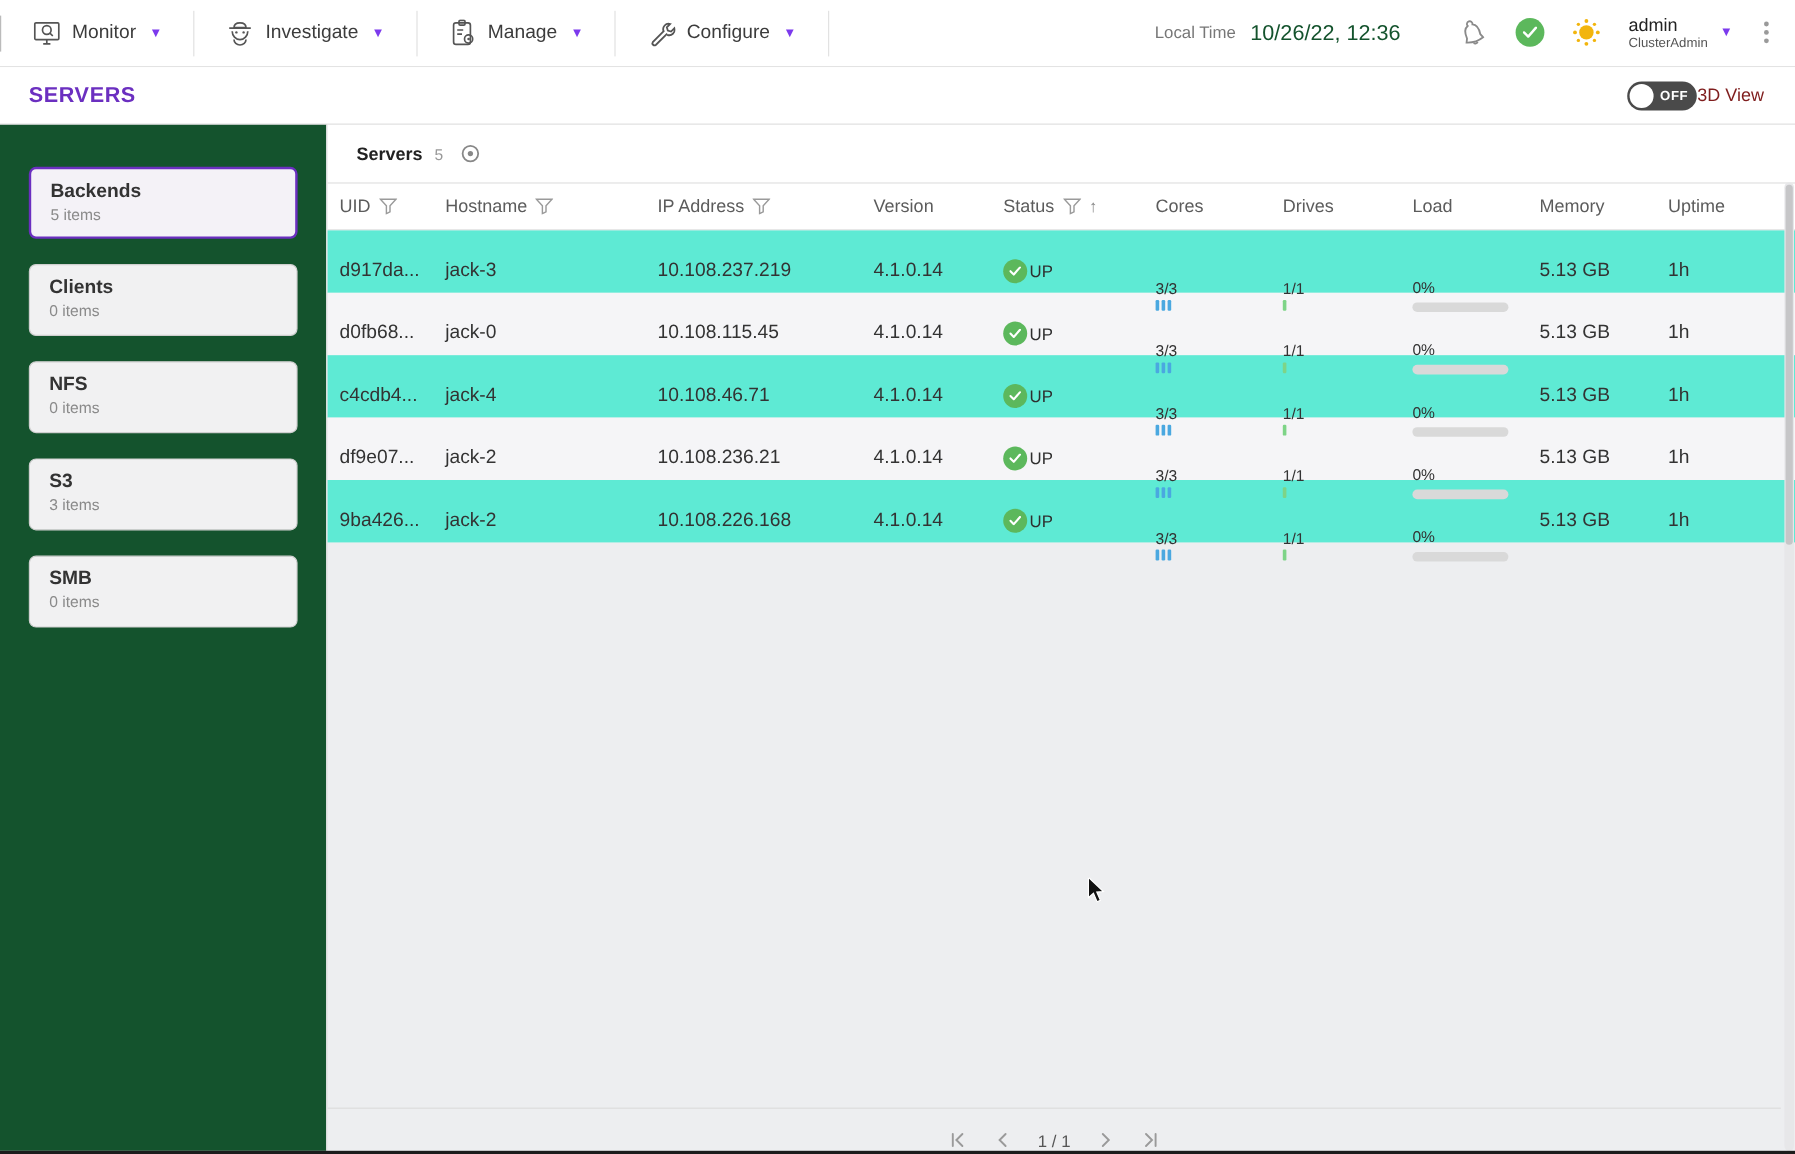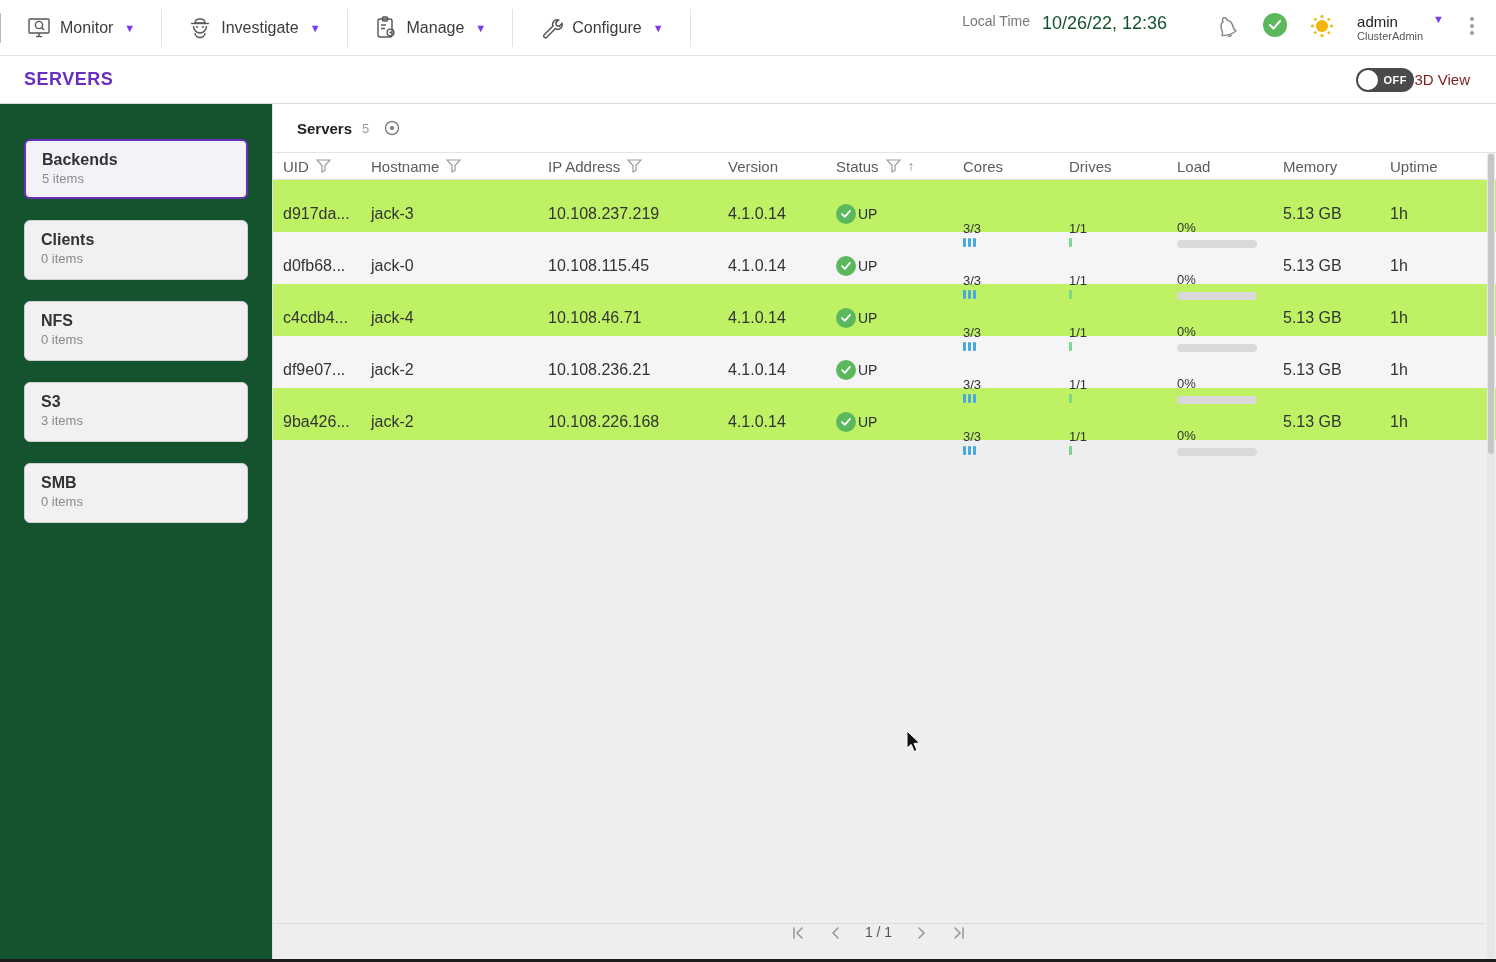--- a/index.html
+++ b/index.html
@@ -18,21 +18,21 @@
   .brand { display:flex; align-items:center; gap:10px; padding:0 22px 0 24px; }
   .brand-text { font-size:22px; letter-spacing:7px; color:#15152b; font-weight:500; }
   .nav-divider { width:1px; height:30px; background:#bbb; }
   .nav-sep { width:1px; height:38px; background:#e2e2e2; }
   .nav-menu {
     display:flex; align-items:center; gap:9px; padding:0 26px; height:56px; cursor:pointer;
     font-size:16px; color:#3c3c3c;
   }
   .nav-icon svg { display:block; }
   .chev { color:#7c3aed; font-size:11px; margin-left:2px; }
-  .nav-right { margin-left:auto; display:flex; align-items:flex-start; padding-right:18px; }
+  .nav-right { margin-left:auto; display:flex; align-items:center; padding-right:18px; }
   .localtime-label { color:#777; font-size:14px; margin-right:12px; }
   .localtime-value { color:#14532d; font-size:18px; margin-right:46px; }
   .tray-icon { margin-right:22px; display:flex; align-items:center; }
   .health-badge {
     width:24px; height:24px; border-radius:50%; background:#5cb85c;
     display:flex; align-items:center; justify-content:center;
   }
   .user-block { text-align:left; margin-right:8px; line-height:1.15; }
   .user-name { font-size:15px; color:#222; }
   .user-role { font-size:11px; color:#555; }
@@ -70,44 +70,44 @@
   .panel-head { height:48px; background:#fff; display:flex; align-items:center; padding-left:24px; gap:10px; }
   .panel-title { font-size:15px; font-weight:bold; color:#222; }
   .panel-count { font-size:13px; color:#999; }
   .eye-btn { display:flex; align-items:center; cursor:pointer; margin-left:4px; }
   .cols {
     display:grid;
     grid-template-columns:88px 177px 180px 108px 127px 106px 108px 106px 107px 1fr;
     padding-left:10px; align-items:center;
   }
   .thead {
-    height:28px; background:#fff; border-top:1px solid #e2e2e2; border-bottom:1px solid #e2e2e2;
+    height:40px; background:#fff; border-top:1px solid #e2e2e2; border-bottom:1px solid #e2e2e2;
   }
   .th { display:flex; align-items:center; gap:7px; font-size:15px; color:#5c5c5c; cursor:pointer; }
   .sort-arrow { color:#8a8a8a; font-size:14px; }
-  .tr { height:52px; background:#bef264; cursor:pointer; }
+  .tr { height:52px; background:#5eead4; cursor:pointer; }
   .tr:nth-child(even) { background:#f5f5f7; }
   .td { font-size:16px; color:#333; }
   .td-status { display:flex; align-items:center; gap:2px; font-size:14px; color:#2e2e2e; }
   .status-dot {
     width:20px; height:20px; border-radius:50%; background:#5cb85c;
     display:flex; align-items:center; justify-content:center; flex:none;
   }
   .mini { display:flex; flex-direction:column; gap:2px;margin-top:40px; }
   .mini-num { font-size:13px; color:#333; }
   .bars { display:flex; gap:2px; height:9px; }
   .bars i { width:3px; height:9px; border-radius:1px; }
   .bars.blue i { background:#4aa8e0; }
   .bars.green i { background:#7ed487; }
   .loadbar { width:80px; height:8px; border-radius:4px; background:#d9d9d9; margin-top:3px; }
   
   .pagination {
     position:absolute; left:0; right:12px; bottom:0; height:36px;
     border-top:1px solid #dcdcdc; background:#edeef0;
-    display:flex; align-items:flex-start; justify-content:center; gap:20px;
+    display:flex; align-items:flex-end; justify-content:center; gap:20px;
   }
   .pg-btn { display:flex; align-items:center; cursor:pointer; padding:2px; }
   .pg-label { font-size:14px; color:#555; }
   
   .vscroll { position:absolute; top:48px; right:1px; width:8px; bottom:0; background:#e7e7e9; border-radius:4px; }
   .vscroll-thumb { position:absolute; top:2px; left:1px; width:6px; height:300px; background:#c6c6c8; border-radius:3px; }
   .bottom-edge { position:absolute; left:0; bottom:0; width:1496px; height:3px; background:#1c1c1c; }
   .cursor { position:absolute; left:906px; top:731px; pointer-events:none; }
 </style>
 </head>

